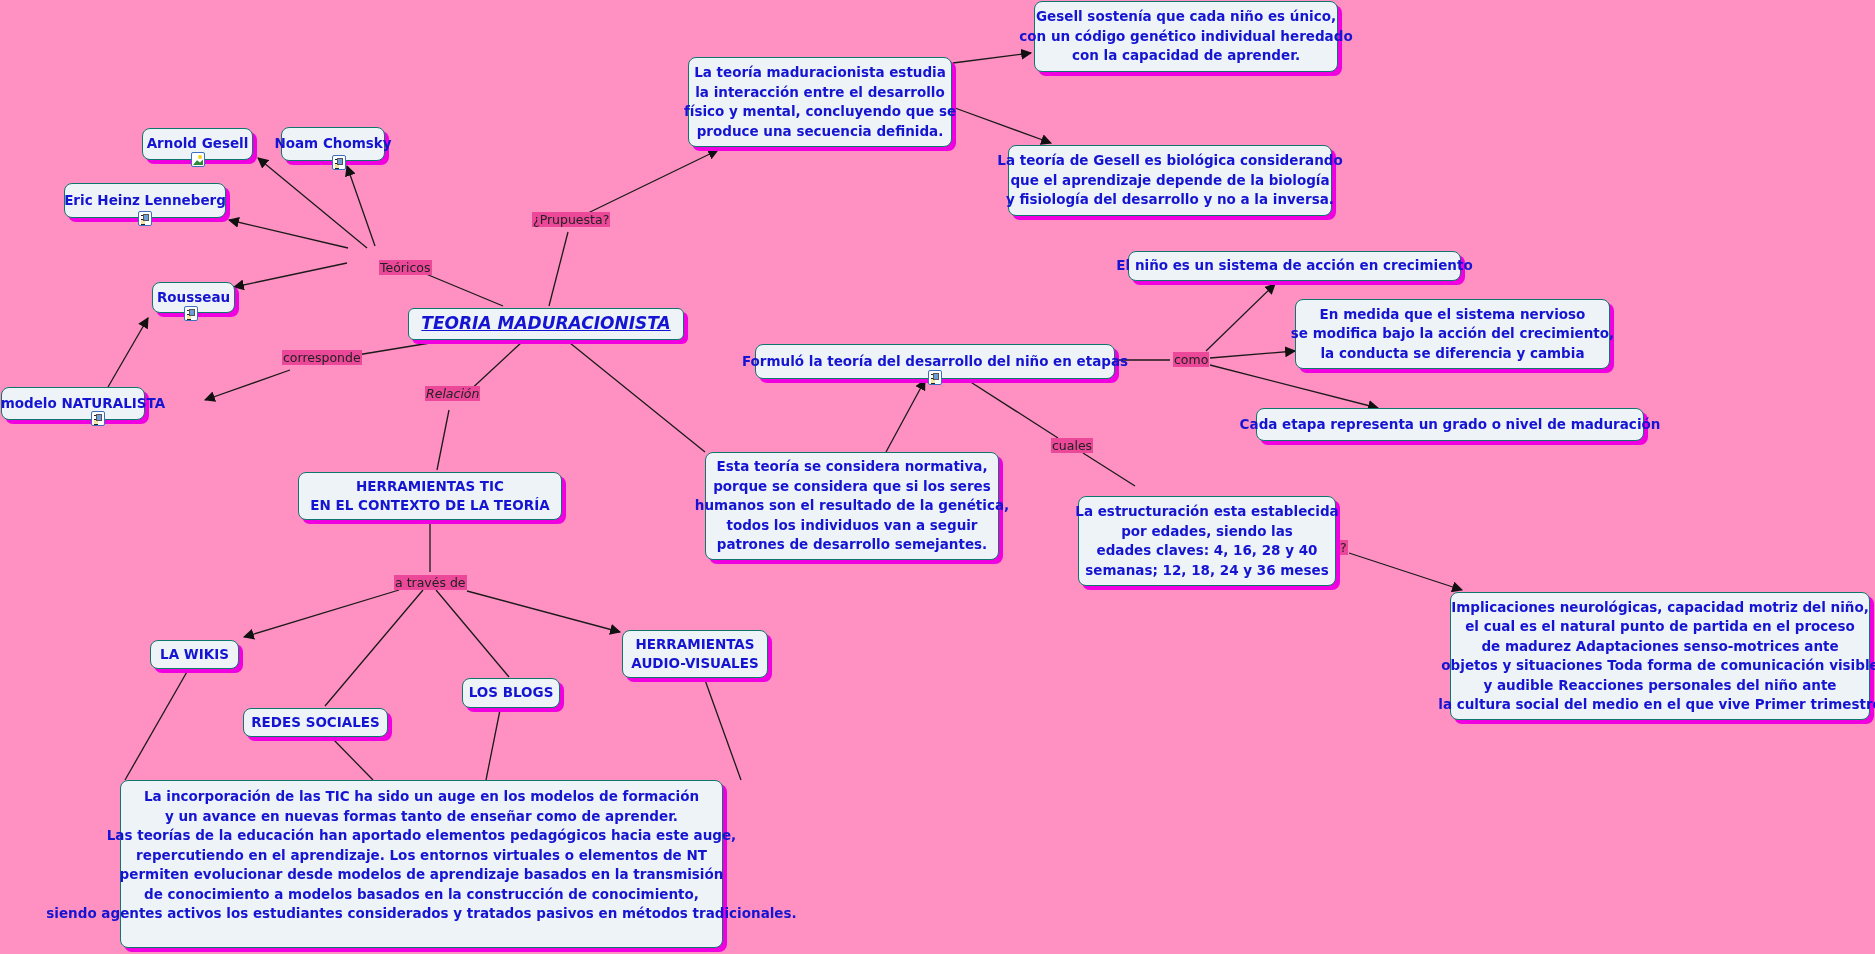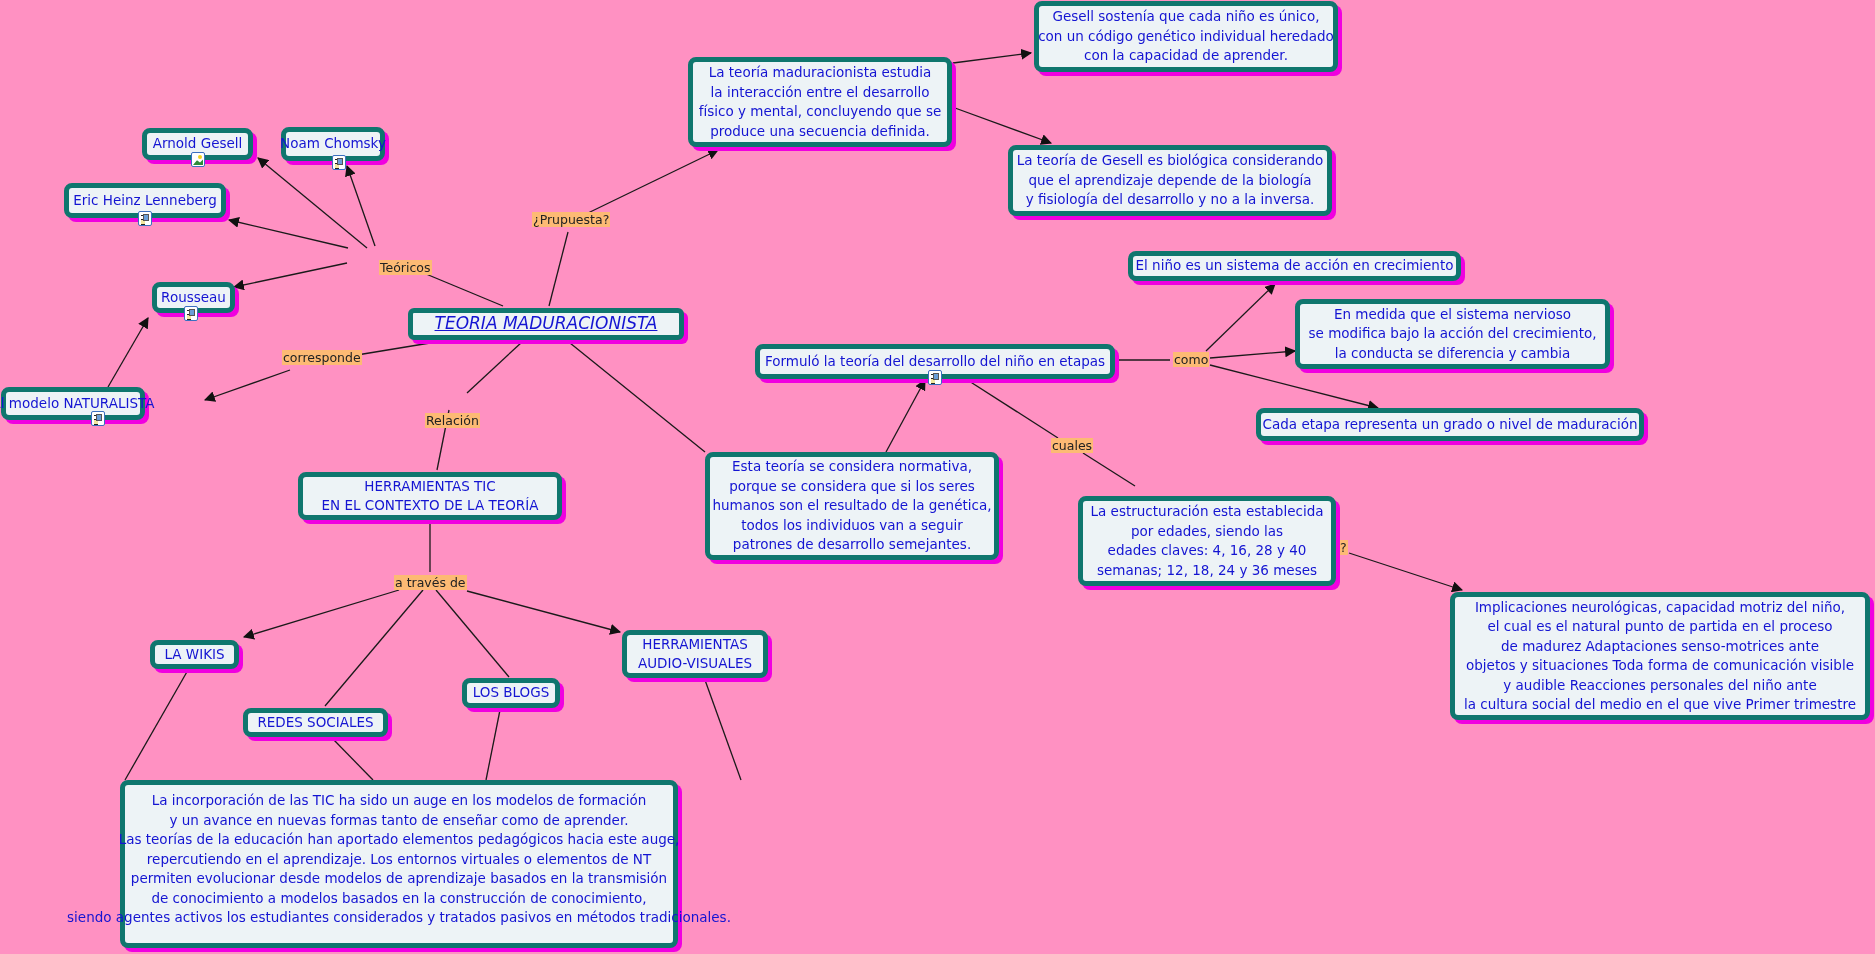--- a/index.html
+++ b/index.html
@@ -5,43 +5,43 @@
   html, body { margin:0; padding:0; }
   body {
     width:1875px; height:954px; position:relative; overflow:hidden;
     background:#FF91C2;
     font-family:"DejaVu Sans", sans-serif;
   }
   svg.links { position:absolute; left:0; top:0; width:1875px; height:954px; }
   .node {
     position:absolute; box-sizing:border-box;
     background:#EDF3F6;
-    border:5px solid #0f766e;
+    border:1px solid #0f766e;
     border-radius:8px;
     box-shadow:4px 4px 0 #F000E0;
     color:#1414D2;
     font-family:"DejaVu Sans", sans-serif;
-    font-weight:normal;
+    font-weight:bold;
     font-size:13.5px;
     line-height:19.5px;
     text-align:center;
     white-space:pre;
     display:flex; align-items:center; justify-content:center;
     padding:2px 20px;
     cursor:pointer;
   }
   .node.root {
     font-size:17px; font-style:italic; text-decoration:underline;
     border-radius:6px;
   }
   .node.top-align { align-items:flex-start; padding-top:6px; }
   .label {
     position:absolute; font-family:"DejaVu Sans", sans-serif;
     font-size:12.5px; color:#222; white-space:nowrap;
-    background:#fdba74; padding:0 1px;
+    background:#ec4899; padding:0 1px;
   }
   .res-icon {
     position:absolute; width:14px; height:15px; box-sizing:border-box;
     border:1px solid #3a6fc0; border-radius:2px; background:#ffffff;
     display:block;
   }
   .res-icon.doc::before {
     content:""; position:absolute; left:2px; top:3px; width:4px; height:8px;
     border-top:1px solid #222; border-bottom:1px solid #222;
     box-shadow:inset 0 3px 0 #fff, inset 0 4px 0 #222;
@@ -114,21 +114,21 @@
 
     <line x1="188" y1="670" x2="125" y2="780"></line>
     <line x1="332" y1="738" x2="373" y2="780"></line>
     <line x1="500" y1="710" x2="486" y2="780"></line>
     <line x1="705" y1="680" x2="741" y2="780"></line>
   </g>
 </svg>
 
 <div class="label" style="left:351px;top:260px;margin-left:28px;">Teóricos</div>
 <div class="label" style="left:282px;top:350px;">corresponde</div>
-<div class="label" style="left:425px;top:413px;">Relación</div>
+<div class="label" style="left:425px;top:386px;font-style:italic;">Relación</div>
 <div class="label" style="left:532px;top:212px;">¿Prupuesta?</div>
 <div class="label" style="left:1173px;top:352px;">como</div>
 <div class="label" style="left:1051px;top:438px;">cuales</div>
 <div class="label" style="left:1339px;top:540px;">?</div>
 <div class="label" style="left:394px;top:575px;">a través de</div>
 
 <div class="node root" style="left:408px;top:308px;width:276px;height:32px;">TEORIA MADURACIONISTA</div>
 
 <div class="node" style="left:142px;top:128px;width:111px;height:32px;">
   <span>Arnold Gesell</span>
@@ -221,21 +221,21 @@
 <div class="node" style="left:243px;top:708px;width:145px;height:29px;">
   <span>REDES SOCIALES</span>
 </div>
 <div class="node" style="left:462px;top:678px;width:98px;height:30px;">
   <span>LOS BLOGS</span>
 </div>
 <div class="node" style="left:622px;top:630px;width:146px;height:48px;">
   <span>HERRAMIENTAS
 AUDIO-VISUALES</span>
 </div>
-<div class="node top-align" style="left:120px;top:780px;width:558px;height:168px;">
+<div class="node top-align" style="left:120px;top:780px;width:603px;height:168px;">
   <span>La incorporación de las TIC ha sido un auge en los modelos de formación
 y un avance en nuevas formas tanto de enseñar como de aprender.
 Las teorías de la educación han aportado elementos pedagógicos hacia este auge,
 repercutiendo en el aprendizaje. Los entornos virtuales o elementos de NT
 permiten evolucionar desde modelos de aprendizaje basados en la transmisión
 de conocimiento a modelos basados en la construcción de conocimiento,
 siendo agentes activos los estudiantes considerados y tratados pasivos en métodos tradicionales.</span>
 </div>
 
 </body></html>

